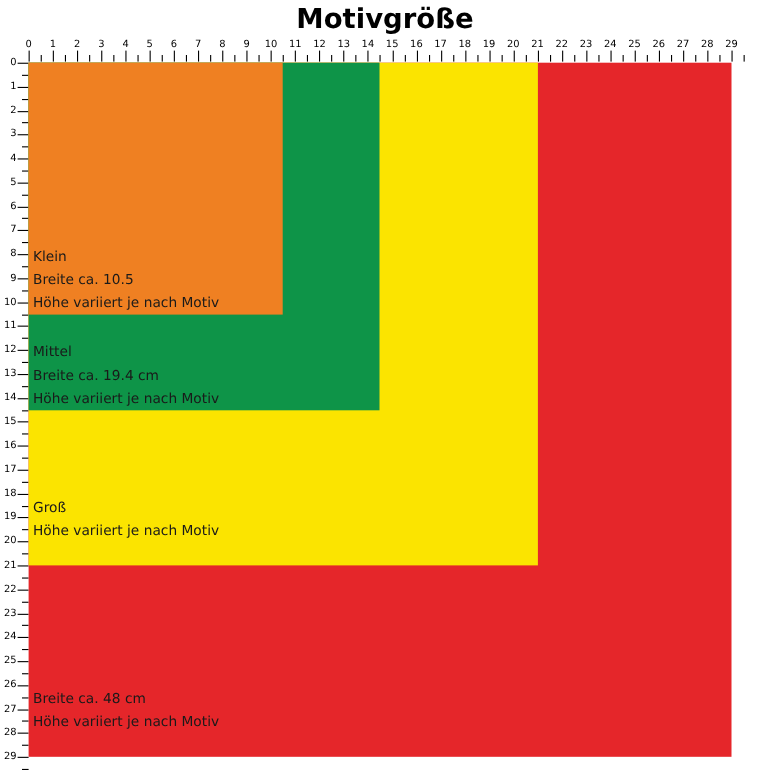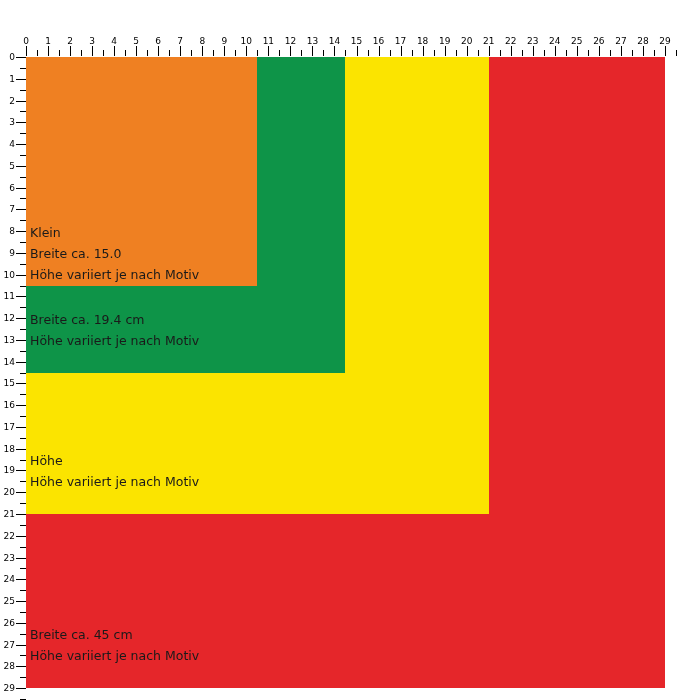--- a/index.html
+++ b/index.html
@@ -110,20 +110,21 @@
     font-family: "DejaVu Sans", sans-serif;
     white-space: nowrap;
   }
   .caption .ln { display: block; }
 </style>
 </head>
 <body>
 
 <div id="stage">
 
+  <div id="title">Motivgröße</div>
 
   <div id="ruler-top">
       <div class="tick-h major" style="left: 0px;"></div>
       <div class="lbl-h" style="left: 0px;">0</div>
       <div class="tick-h minor" style="left: 11.0169px;"></div>
       <div class="tick-h major" style="left: 22.0339px;"></div>
       <div class="lbl-h" style="left: 22.0339px;">1</div>
       <div class="tick-h minor" style="left: 33.0508px;"></div>
       <div class="tick-h major" style="left: 44.0678px;"></div>
       <div class="lbl-h" style="left: 44.0678px;">2</div>
@@ -304,33 +305,34 @@
     </div>
 
   <div id="plane">
     <div class="band" id="band-xl" style="width: 638.983px; height: 631.119px; background: rgb(229, 38, 42);"></div>
     <div class="band" id="band-l" style="width: 462.712px; height: 457.017px; background: rgb(251, 228, 0);"></div>
     <div class="band" id="band-m" style="width: 319.492px; height: 315.559px; background: rgb(14, 148, 72);"></div>
     <div class="band" id="band-s" style="width: 231.356px; height: 228.508px; background: rgb(239, 128, 34);"></div>
 
     <div class="caption" id="cap-klein" style="left: 4px; top: 164.508px;">
       <span class="ln">Klein</span>
-      <span class="ln">Breite ca. 15.0</span>
+      <span class="ln">Breite ca. 10.5</span>
       <span class="ln">Höhe variiert je nach Motiv</span>
     </div>
 
     <div class="caption" id="cap-mittel" style="left: 4px; top: 251.559px;">
+      <span class="ln">Mittel</span>
       <span class="ln">Breite ca. 19.4 cm</span>
       <span class="ln">Höhe variiert je nach Motiv</span>
     </div>
 
     <div class="caption" id="cap-gross" style="left: 4px; top: 393.017px;">
-      <span class="ln">Höhe</span>
+      <span class="ln">Groß</span>
       <span class="ln">Höhe variiert je nach Motiv</span>
     </div>
 
     <div class="caption" id="cap-xl" style="left: 4px; top: 567.119px;">
-      <span class="ln">Breite ca. 45 cm</span>
+      <span class="ln">Breite ca. 48 cm</span>
       <span class="ln">Höhe variiert je nach Motiv</span>
     </div>
   </div>
 
 </div>
 
 </body></html>

